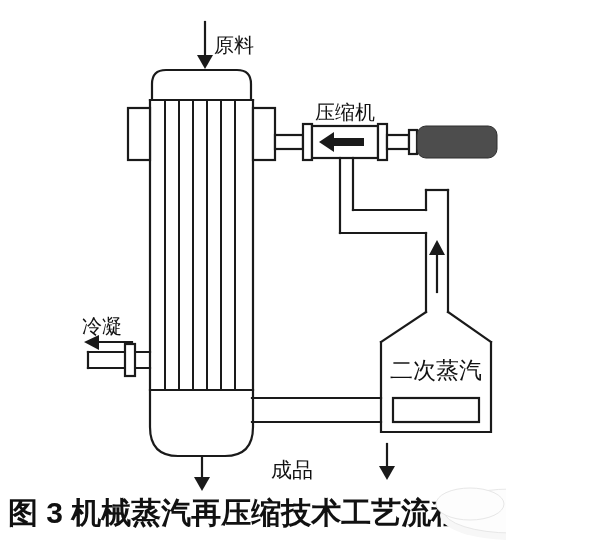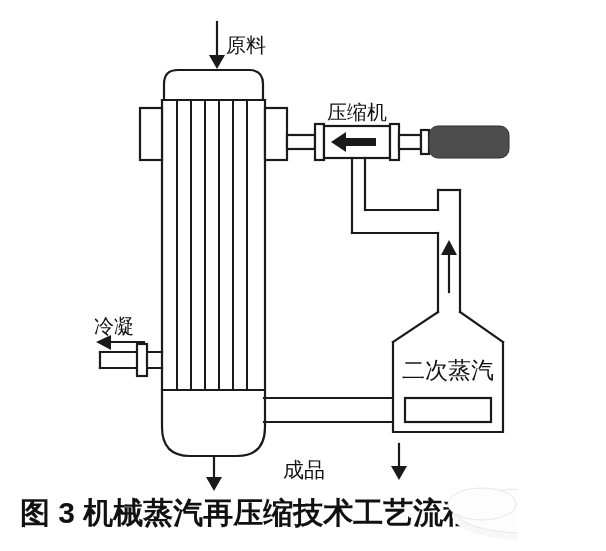--- a/index.html
+++ b/index.html
@@ -1,17 +1,17 @@
 <!DOCTYPE html>
 <html><head>
 <meta charset="utf-8">
 <style>
   html,body{margin:0;padding:0;background:#ffffff;}
   .stage{position:relative;width:506px;height:551px;background:#c4b5fd;overflow:hidden;
-         font-family:"Liberation Sans","DejaVu Sans",sans-serif;margin-left:12px;}
+         font-family:"Liberation Sans","DejaVu Sans",sans-serif;}
   svg{display:block;}
   .ln{stroke:#1a1a1a;stroke-width:2.2;fill:none;stroke-linecap:square;}
   .thin{stroke:#1a1a1a;stroke-width:2;fill:none;}
   .box{stroke:#1a1a1a;stroke-width:2.2;fill:#ffffff;}
   .fillblk{fill:#1a1a1a;stroke:none;}
   .lbl{fill:#111111;font-family:"Liberation Sans","DejaVu Sans",sans-serif;}
   .caption{font-weight:bold;}
   .motor{stroke:#2e2e2e;stroke-width:1;}
   .smudge{fill:#fdfdfd;stroke:#e7e7e7;stroke-width:1;}
   .smudge2{fill:#f7f7f7;stroke:none;}

